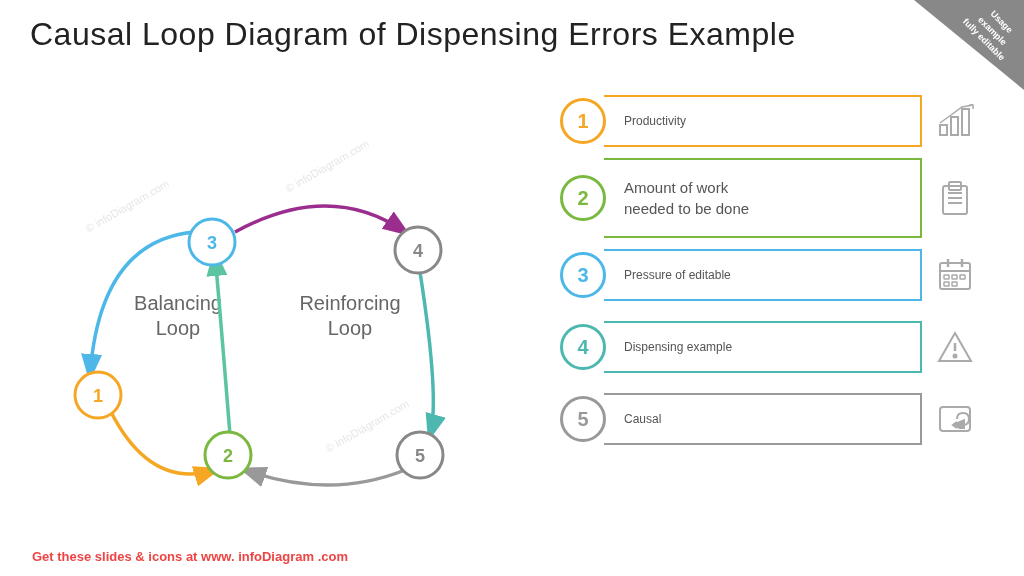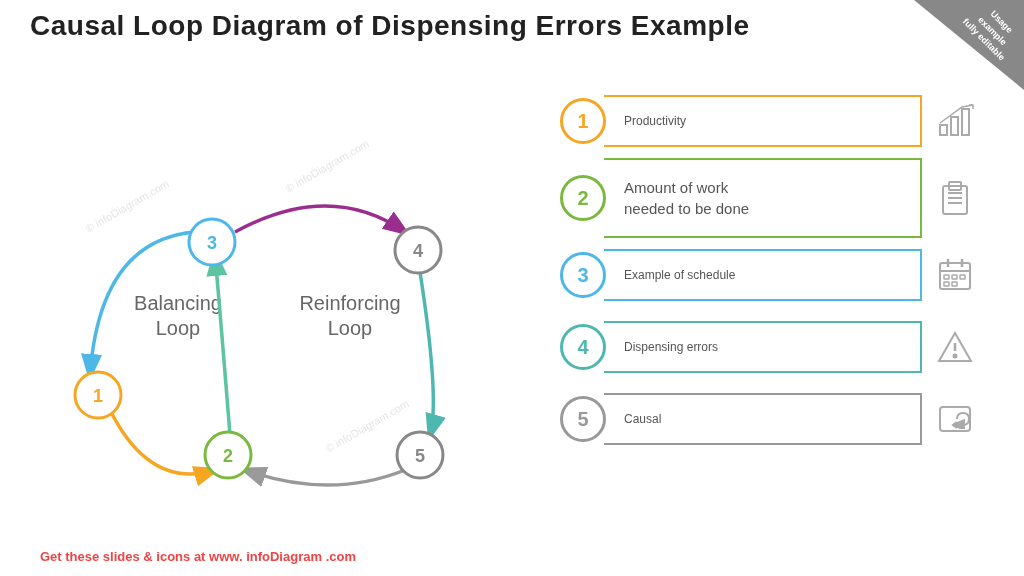--- a/index.html
+++ b/index.html
@@ -13,24 +13,24 @@
     }
     .page {
       width: 1024px;
       height: 576px;
       background: #fff;
       position: relative;
     }
     
     .title {
       position: absolute;
-      top: 10px;
+      top: 16px;
       left: 30px;
-      font-size: 28px;
-      font-weight: 700;
+      font-size: 32px;
+      font-weight: 400;
       color: #222;
       letter-spacing: 0.5px;
     }
     
     .usage-badge {
       position: absolute;
       top: 0;
       right: 0;
       width: 110px;
       height: 90px;
@@ -119,21 +119,21 @@
       color: rgba(150,150,150,0.25);
       font-size: 11px;
       transform: rotate(-30deg);
       pointer-events: none;
       white-space: nowrap;
     }
     
     .footer {
       position: absolute;
       bottom: 12px;
-      left: 40px;
+      left: 32px;
       font-size: 13px;
       color: #888;
     }
     .footer span { color: #e44; font-weight: 700; }
   </style>
 </head>
 <body>
 <div class="page">
 
   <div class="title">Causal Loop Diagram of Dispensing Errors Example</div>
@@ -246,21 +246,21 @@
           <line x1="13" y1="15" x2="27" y2="15" stroke="#aaa"></line>
         </svg>
       </div>
     </div>
 
     <div class="list-item">
       <div class="list-num" style="border-color:#4db8e8;color:#4db8e8;">
         <span>3</span>
       </div>
       <div class="list-bar" style="border-color:#4db8e8;">
-        <span>Example of schedule</span>
+        <span>Pressure of editable</span>
       </div>
       <div class="list-icon">
 
         <svg width="40" height="40" viewBox="0 0 40 40" fill="none" stroke="#aaa" stroke-width="2">
           <rect x="5" y="8" width="30" height="26" rx="2" stroke="#aaa"></rect>
           <line x1="5" y1="16" x2="35" y2="16" stroke="#aaa"></line>
           <line x1="13" y1="4" x2="13" y2="12" stroke="#aaa" stroke-width="2.5"></line>
           <line x1="27" y1="4" x2="27" y2="12" stroke="#aaa" stroke-width="2.5"></line>
           <rect x="9" y="20" width="5" height="4" rx="0.5" stroke="#aaa" stroke-width="1.5"></rect>
           <rect x="17" y="20" width="5" height="4" rx="0.5" stroke="#aaa" stroke-width="1.5"></rect>
@@ -269,21 +269,21 @@
           <rect x="17" y="27" width="5" height="4" rx="0.5" stroke="#aaa" stroke-width="1.5"></rect>
         </svg>
       </div>
     </div>
 
     <div class="list-item">
       <div class="list-num" style="border-color:#4db8b0;color:#4db8b0;">
         <span>4</span>
       </div>
       <div class="list-bar" style="border-color:#4db8b0;">
-        <span>Dispensing errors</span>
+        <span>Dispensing example</span>
       </div>
       <div class="list-icon">
 
         <svg width="40" height="40" viewBox="0 0 40 40" fill="none" stroke="#aaa" stroke-width="2">
           <polygon points="20,6 36,34 4,34" stroke="#aaa" stroke-width="2" fill="none"></polygon>
           <line x1="20" y1="16" x2="20" y2="24" stroke="#aaa" stroke-width="2.5"></line>
           <circle cx="20" cy="29" r="1.5" fill="#aaa"></circle>
         </svg>
       </div>
     </div>

